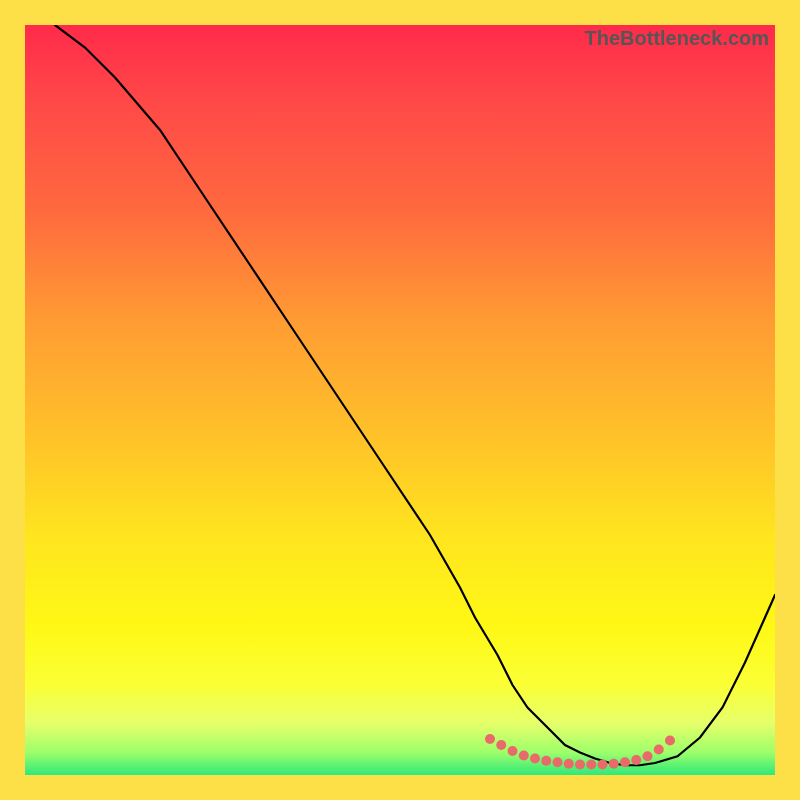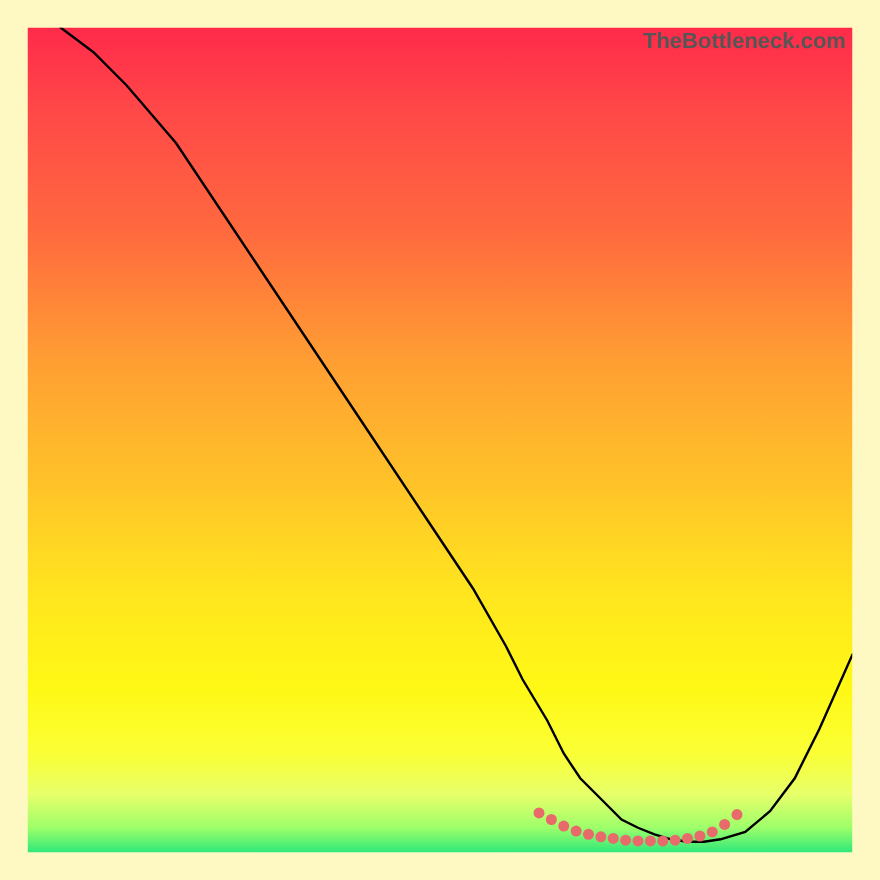--- a/index.html
+++ b/index.html
@@ -9,21 +9,21 @@
     height: 800px;
     background: #000;
     overflow: hidden;
   }
   .frame {
     position: absolute;
     left: 0;
     top: 0;
     width: 800px;
     height: 800px;
-    background: #fef9c3;
+    background: #fde047;
   }
   .plot {
     position: absolute;
     left: 25px;
     top: 25px;
     width: 750px;
     height: 750px;
     overflow: hidden;
   }
   .gradient {

